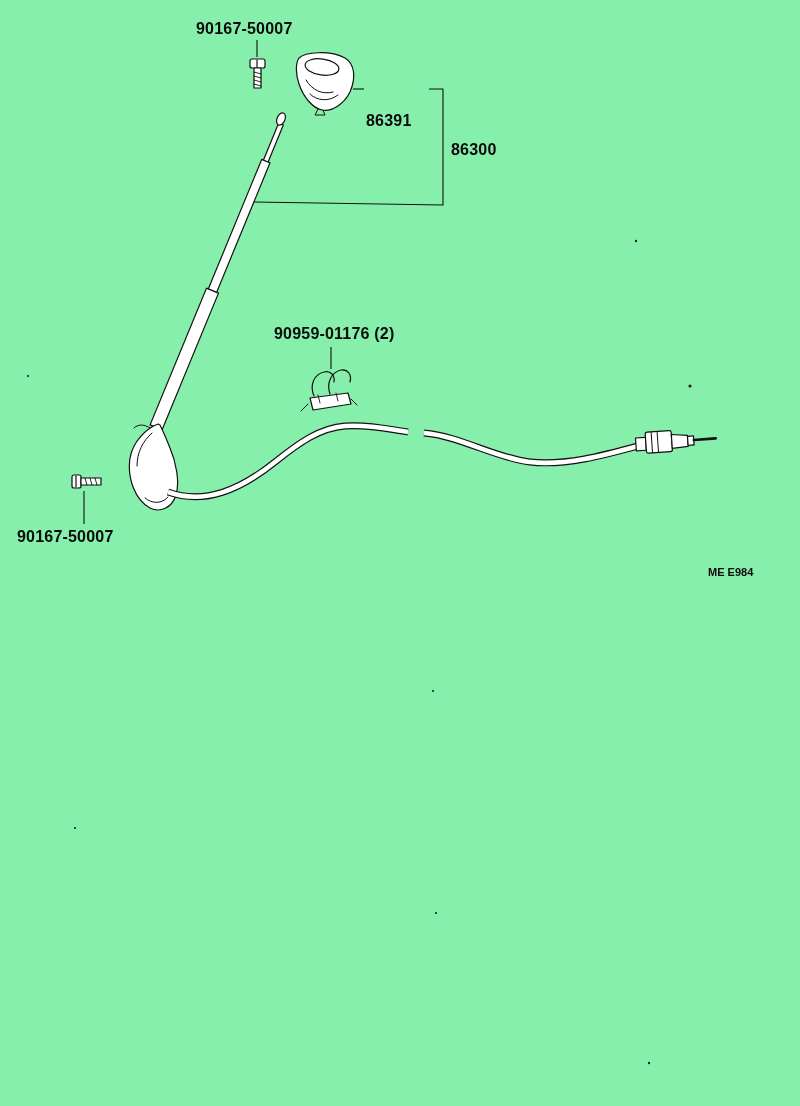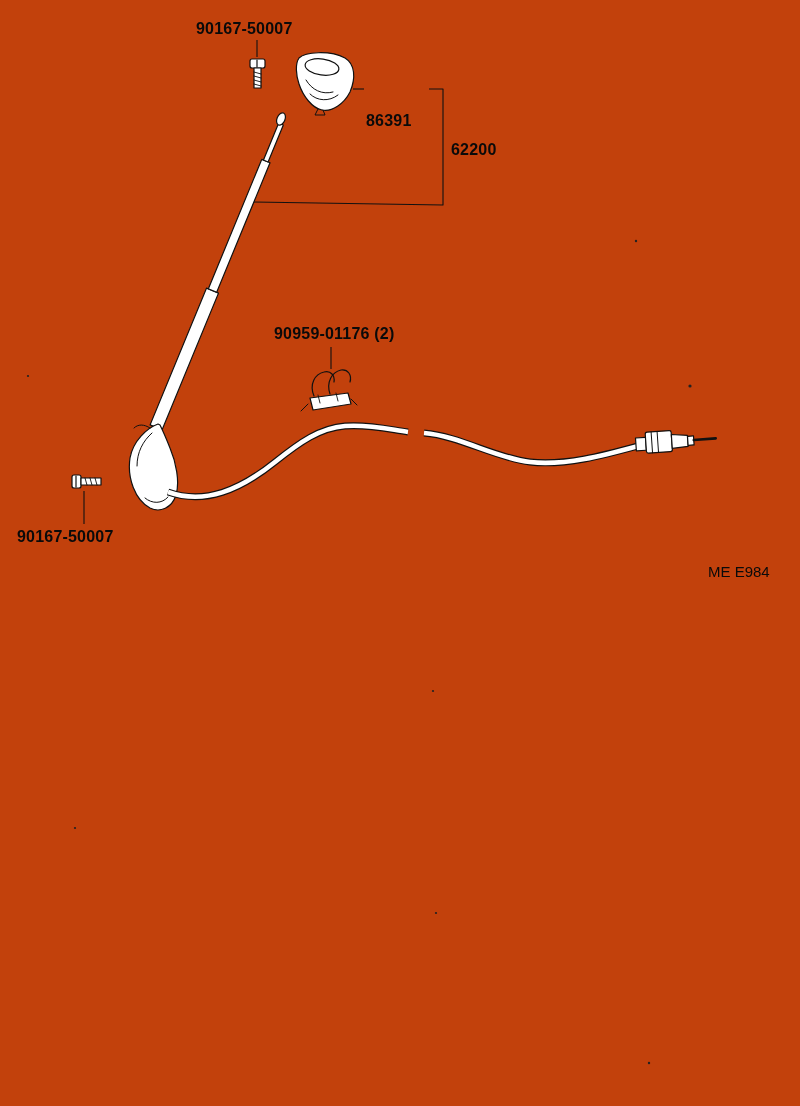--- a/index.html
+++ b/index.html
@@ -4,43 +4,43 @@
 <style>
   html, body {
     margin: 0;
     padding: 0;
     background: #ffffff;
   }
   .page {
     position: relative;
     width: 800px;
     height: 1106px;
-    background: #c2410c;
+    background: #86efac;
     overflow: hidden;
     font-family: "Liberation Sans", sans-serif;
   }
   .line-art {
     position: absolute;
     left: 0;
     top: 0;
   }
   .part-label {
     position: absolute;
     color: #0a0a0a;
     font-weight: bold;
     font-size: 16px;
     line-height: 19px;
     white-space: nowrap;
     letter-spacing: 0.2px;
   }
   .diagram-code {
     position: absolute;
     color: #0a0a0a;
-    font-weight: normal;
-    font-size: 15px;
+    font-weight: bold;
+    font-size: 11px;
     line-height: 18px;
     white-space: nowrap;
   }
 </style>
 </head>
 <body>
 
 <div class="page">
 
   <svg class="line-art" width="800" height="1106" viewBox="0 0 800 1106" fill="none" stroke="#111111" stroke-width="1.2" stroke-linecap="round" stroke-linejoin="round">
@@ -121,21 +121,21 @@
       <circle cx="75" cy="828" r="1.1"></circle>
       <circle cx="436" cy="913" r="1.1"></circle>
       <circle cx="649" cy="1063" r="1.2"></circle>
     </g>
   </svg>
 
   <div class="part-label" style="left:196px; top:19px;">90167-50007</div>
 
   <div class="part-label" style="left:366px; top:80px;margin-top:31px;">86391</div>
 
-  <div class="part-label" style="left:451px; top:140px;">62200</div>
+  <div class="part-label" style="left:451px; top:140px;">86300</div>
 
   <div class="part-label" style="left:274px; top:324px;">90959-01176 (2)</div>
 
   <div class="part-label" style="left:17px; top:527px;">90167-50007</div>
 
   <div class="diagram-code" style="left:708px; top:563px;">ME E984</div>
 
 </div>
 
 </body></html>

